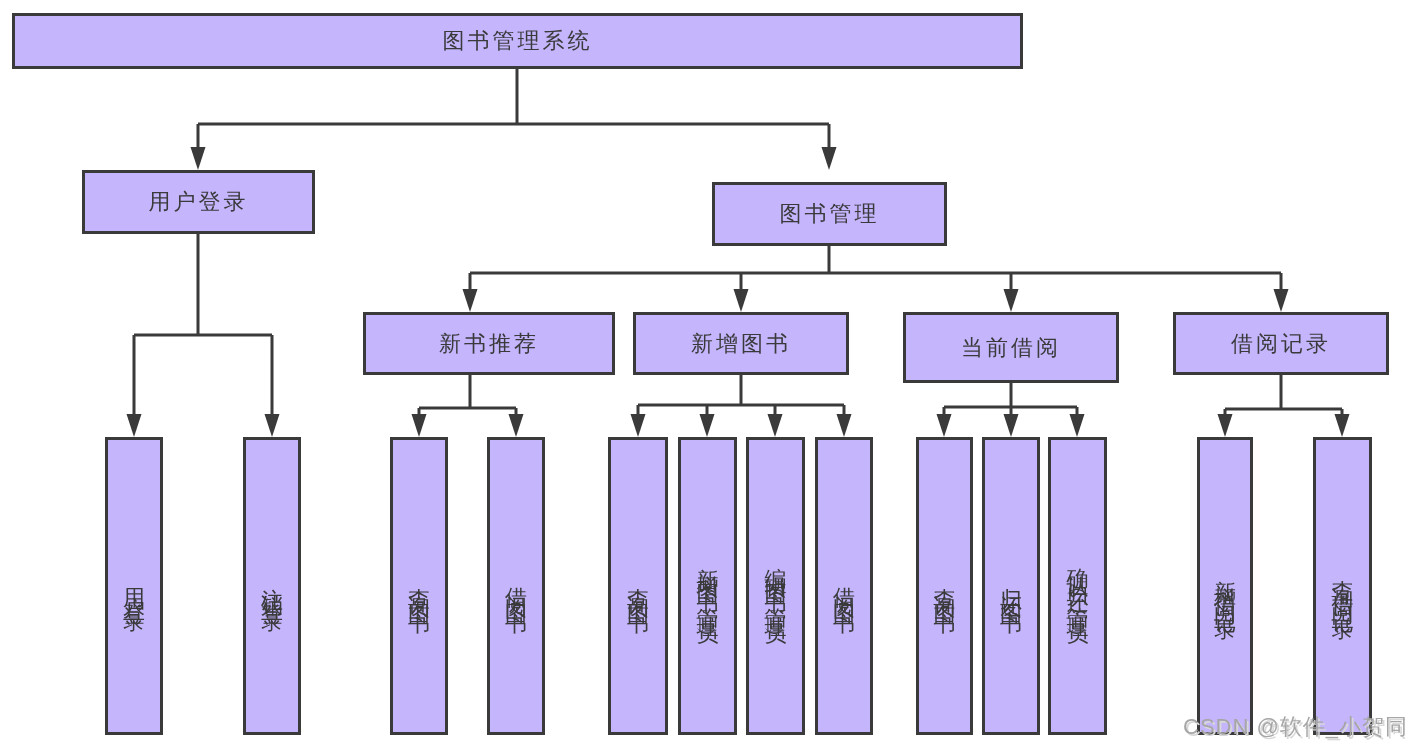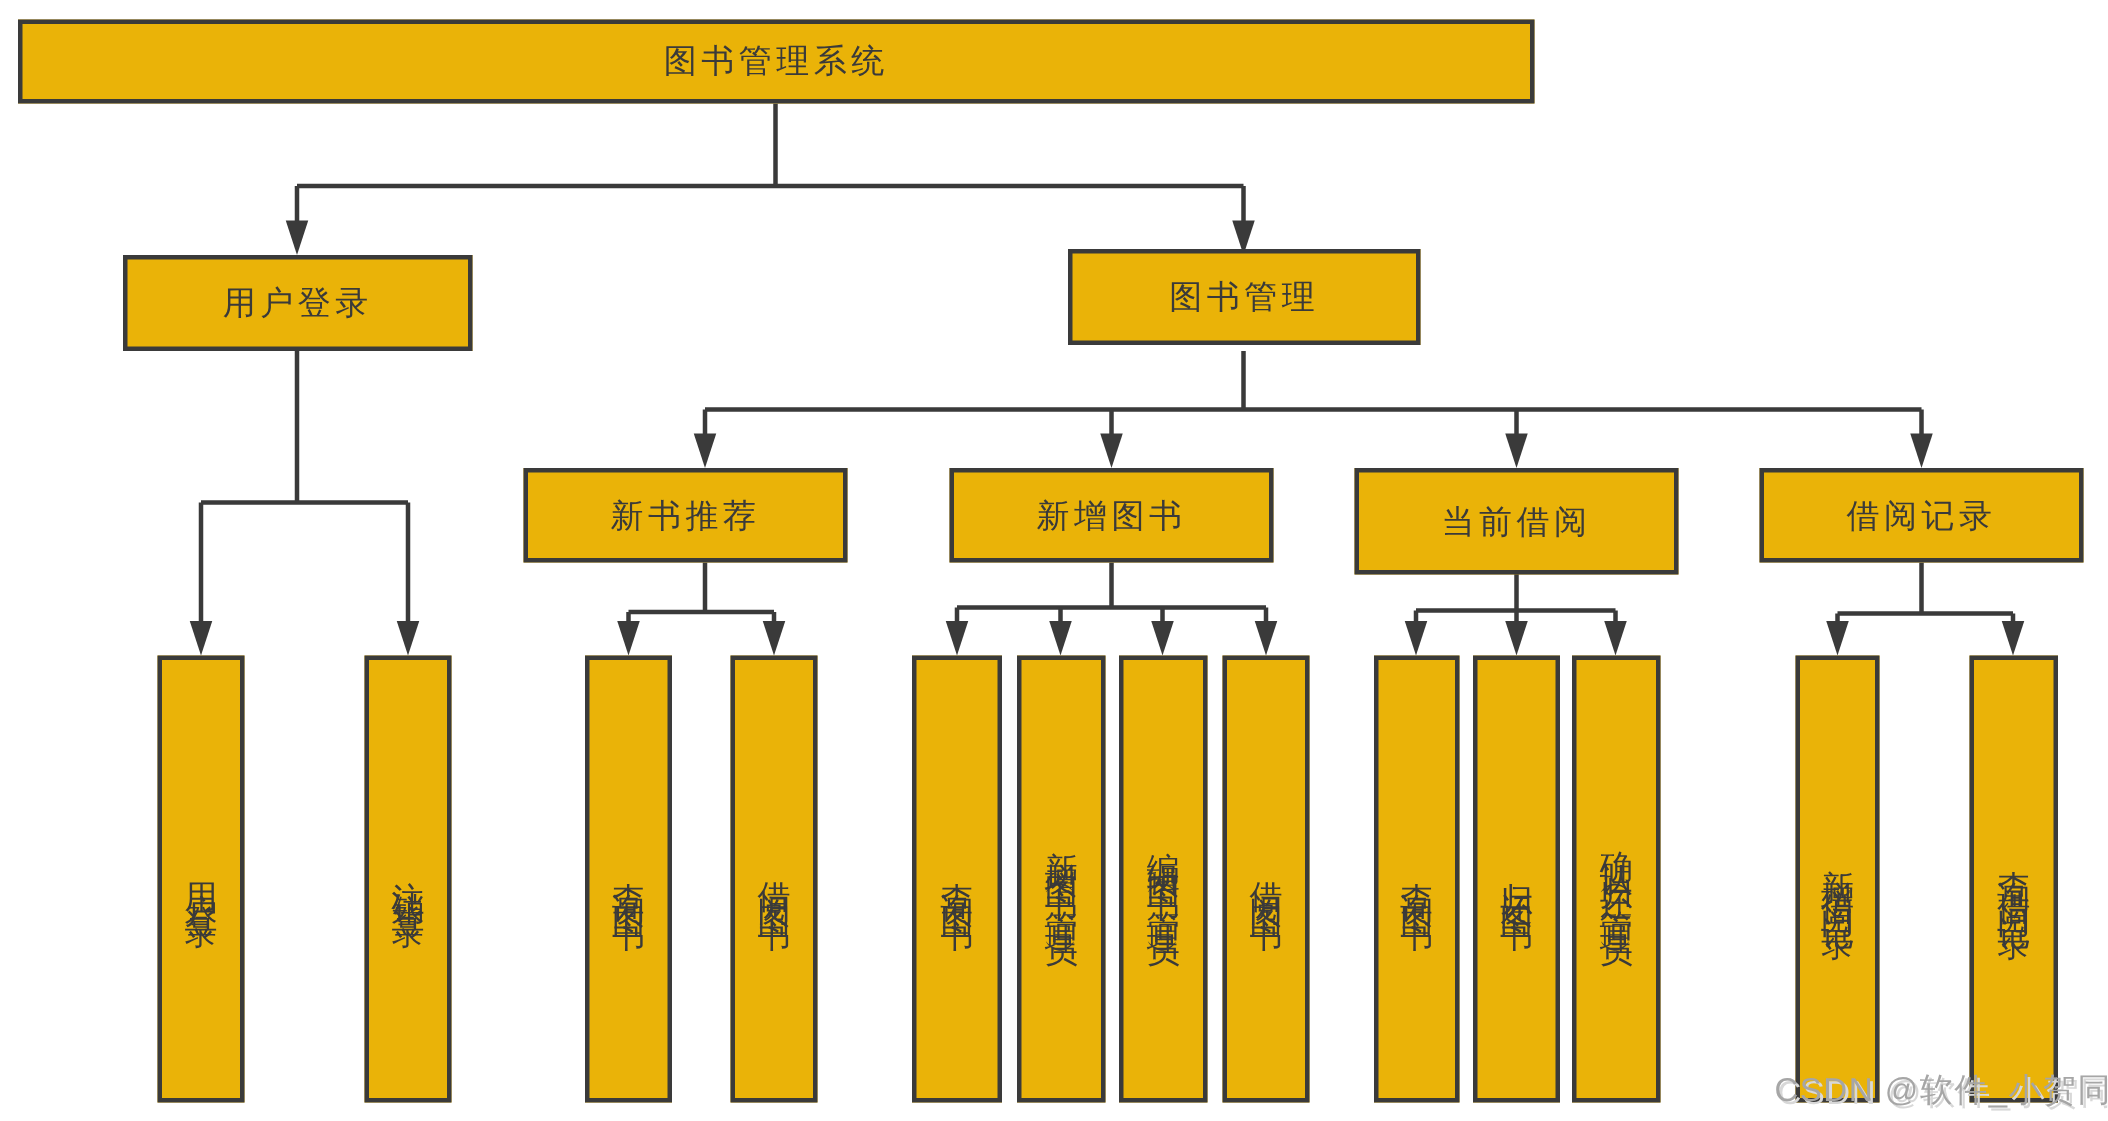--- a/index.html
+++ b/index.html
@@ -4,21 +4,21 @@
 <style>
   html,body{margin:0;padding:0;background:#ffffff;}
   .canvas{
     position:relative;width:1405px;height:747px;background:#ffffff;overflow:hidden;
     font-family:"Liberation Sans","DejaVu Sans",sans-serif;color:#3a3a3a;
   }
   .wires{position:absolute;left:0;top:0;width:1405px;height:747px;pointer-events:none;}
   .wires path{fill:none;stroke:#3a3a3a;stroke-width:3;}
   .wires polygon{fill:#3a3a3a;stroke:none;}
   .node{
-    position:absolute;box-sizing:border-box;border:3px solid #3a3a3a;background:#eab308;
+    position:absolute;box-sizing:border-box;border:3px solid #3a3a3a;background:#c4b5fd;
     display:flex;align-items:center;justify-content:center;
   }
   .hbox span{
     font-size:22px;letter-spacing:3px;color:#3a3a3a;white-space:nowrap;
   }
   .vbox span{
     writing-mode:vertical-rl;text-orientation:mixed;
     font-size:22px;letter-spacing:8px;line-height:1;color:#3a3a3a;
   }
   .watermark{
@@ -62,25 +62,25 @@
     </g>
   </svg>
 
   <div class="node hbox" style="left:12px;top:13px;width:1011px;height:56px">
     <span>图书管理系统</span>
   </div>
 
   <div class="node hbox" style="left:82px;top:170px;width:233px;height:64px">
     <span>用户登录</span>
   </div>
-  <div class="node hbox" style="left:712px;top:166px;width:235px;height:64px">
+  <div class="node hbox" style="left:712px;top:182px;width:235px;height:64px">
     <span>图书管理</span>
   </div>
 
-  <div class="node hbox" style="left:349px;top:312px;width:216px;height:63px">
+  <div class="node hbox" style="left:363px;top:312px;width:252px;height:63px">
     <span>新书推荐</span>
   </div>
   <div class="node hbox" style="left:633px;top:312px;width:216px;height:63px">
     <span>新增图书</span>
   </div>
   <div class="node hbox" style="left:903px;top:312px;width:216px;height:71px">
     <span>当前借阅</span>
   </div>
   <div class="node hbox" style="left:1173px;top:312px;width:216px;height:63px">
     <span>借阅记录</span>

